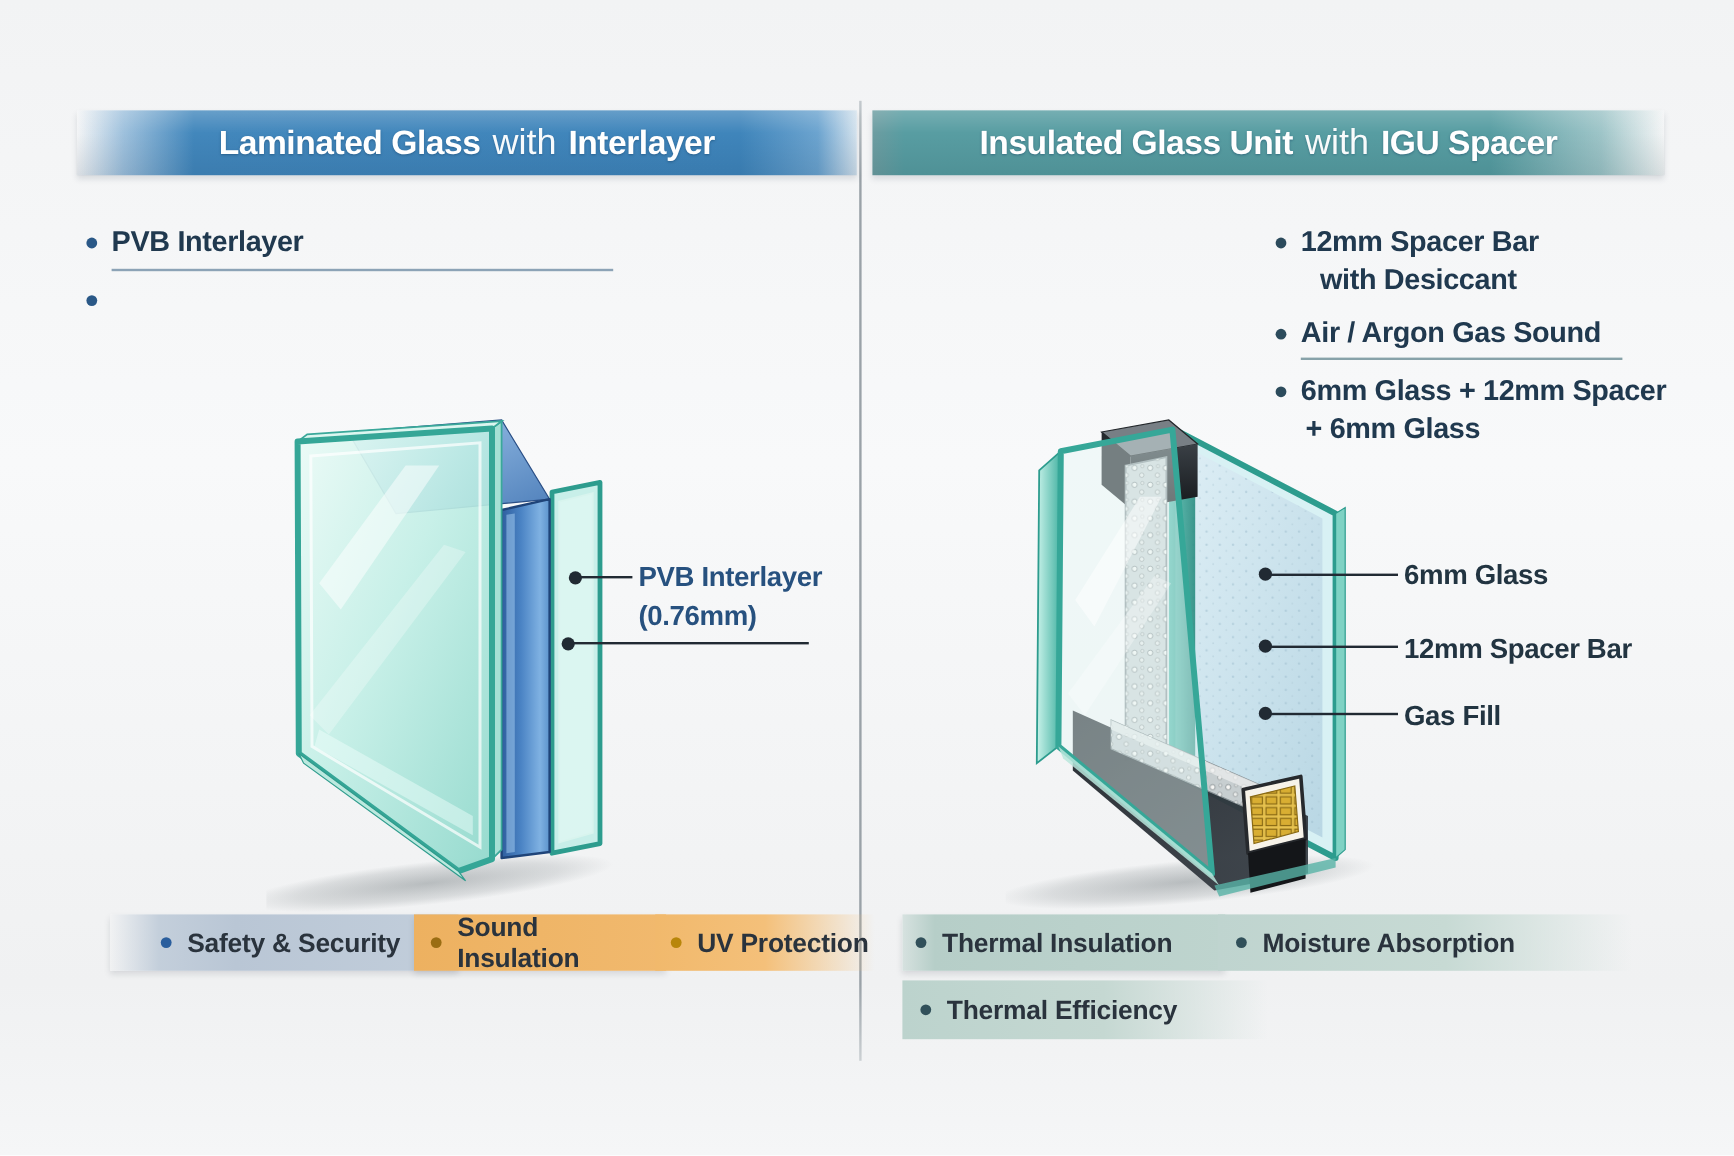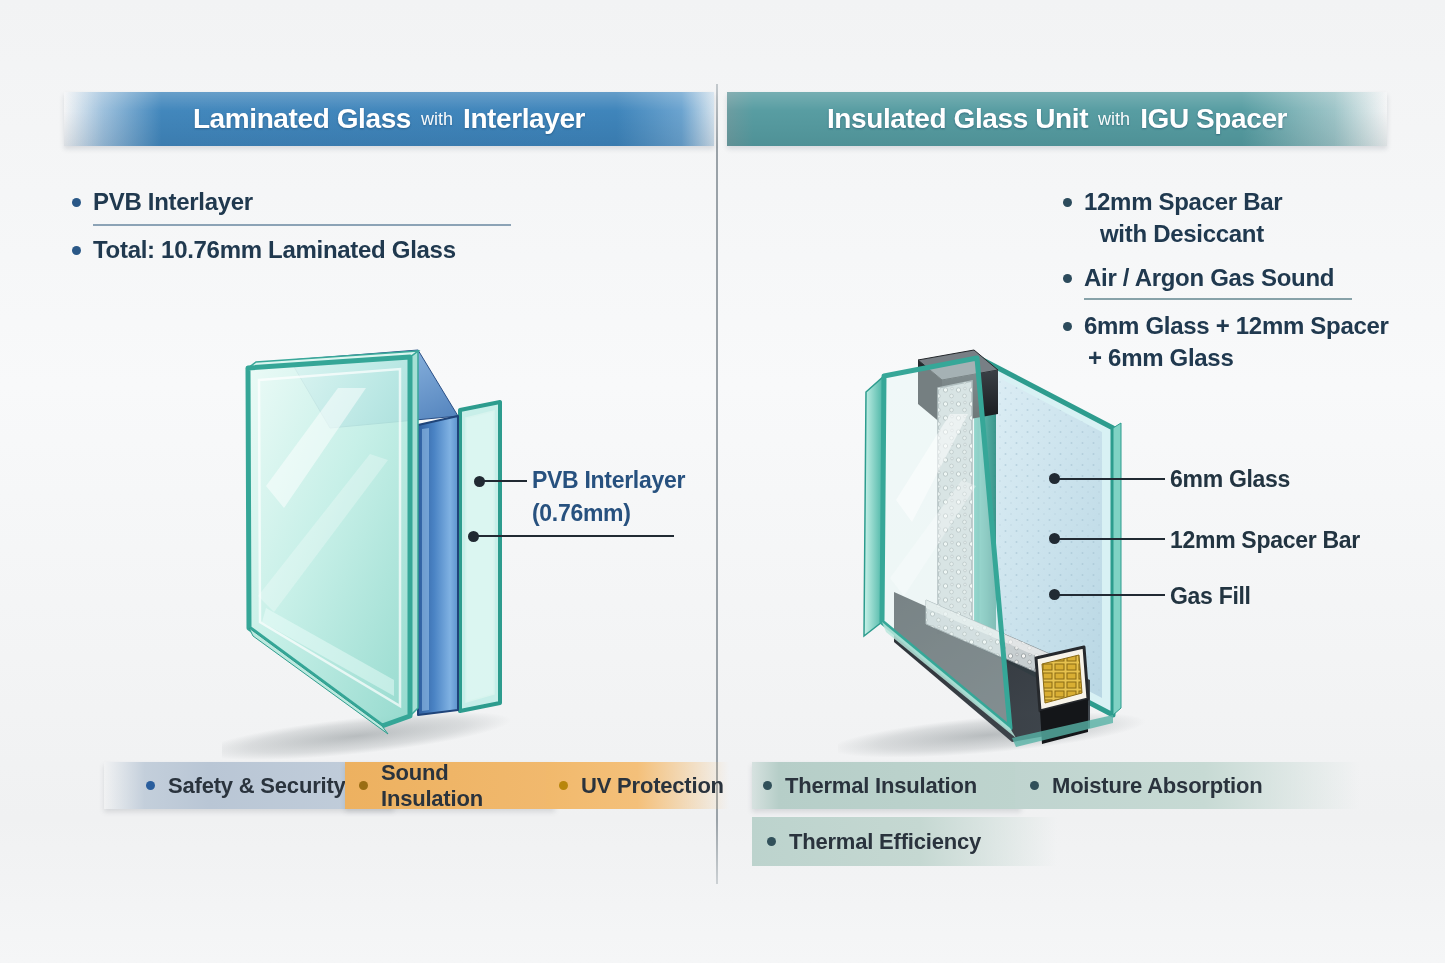--- a/index.html
+++ b/index.html
@@ -5,21 +5,21 @@
   html,body{margin:0;padding:0;}
   body{font-family:"Liberation Sans", sans-serif;}
   .canvas{position:relative;width:1445px;height:963px;overflow:hidden;
     background:linear-gradient(180deg,#f2f3f4 0%,#f8f9fa 40%,#f0f1f2 85%,#f5f6f7 100%);}
   .divider{position:absolute;left:716px;top:84px;width:2px;height:800px;
     background:linear-gradient(180deg,#c3c9cd,#9aa2a8 8%,#9aa2a8 92%,#ccd1d4);}
   
   .band{position:absolute;top:92px;height:54px;display:flex;align-items:center;justify-content:center;
     gap:10px;color:#fff;box-shadow:0 3px 5px rgba(40,60,80,.14);}
   .band .bold{font-weight:700;font-size:28px;letter-spacing:-0.4px;text-shadow:0 1px 2px rgba(15,55,90,.45);text-align:center;}
-  .band .light{font-weight:400;font-size:18px;opacity:.96;text-shadow:0 1px 2px rgba(15,55,90,.35);}
+  .band .light{font-weight:400;font-size:30px;opacity:.96;text-shadow:0 1px 2px rgba(15,55,90,.35);}
   .band-left{left:64px;width:650px;
     background:linear-gradient(180deg,rgba(255,255,255,.20),rgba(255,255,255,0) 35%,rgba(0,30,60,.10)),
     linear-gradient(90deg,rgba(120,170,208,0) 0%,rgba(88,150,200,.55) 6%,#4287bc 15%,#3f85bb 85%,rgba(93,155,203,.9) 95%,rgba(150,190,220,.35) 100%);}
   .band-right{left:727px;width:660px;
     background:linear-gradient(180deg,rgba(255,255,255,.18),rgba(255,255,255,0) 35%,rgba(0,40,45,.10)),
     linear-gradient(90deg,#6d9da1 0%,#589da2 4%,#579da2 78%,rgba(87,157,162,.55) 92%,rgba(255,255,255,0) 100%);}
   
   .bullets{position:absolute;color:#20394f;font-size:24px;font-weight:600;letter-spacing:-0.3px;}
   .bullets .row{display:flex;align-items:flex-start;gap:12px;}
   .bdot{flex:0 0 auto;width:9px;height:9px;border-radius:50%;margin-top:12px;}
@@ -37,21 +37,21 @@
   .leader-dot{position:absolute;width:11px;height:11px;border-radius:50%;background:#212a33;}
   .leader-line{position:absolute;height:2px;background:#212a33;}
   .pvb-label{position:absolute;left:532px;top:464px;font-size:23px;font-weight:700;
     color:#27517f;line-height:33px;letter-spacing:-0.3px;}
   .r-label{position:absolute;left:1170px;font-size:23px;font-weight:700;color:#223441;
     line-height:30px;letter-spacing:-0.3px;}
   
   .badge{position:absolute;height:47px;display:flex;align-items:center;gap:13px;
     font-size:22px;font-weight:600;color:#2a333d;box-shadow:0 3px 5px rgba(60,70,80,.15);letter-spacing:-0.2px;}
   .badge .dot{flex:0 0 auto;width:9px;height:9px;border-radius:50%;}
-  .badge-l1{left:104px;top:762px;width:248px;padding-left:42px;
+  .badge-l1{left:92px;top:762px;width:248px;padding-left:42px;
     background:linear-gradient(90deg,rgba(184,198,213,0) 0%,rgba(184,198,213,.8) 14%,#b9c6d5 36%,#c2cedb 100%);align-items:center;}
   .badge-l1 .dot{background:#2a5e9d;}
   .badge-l2{left:345px;top:762px;width:196px;padding-left:14px;
     background:linear-gradient(90deg,#edb160,#f1b96e);}
   .badge-l2 .dot{background:#9a6d13;}
   .badge-l3{left:546px;top:762px;width:170px;padding-left:13px;box-shadow:none;
     background:linear-gradient(90deg,#f1b96c 0%,#f4c07a 50%,rgba(246,199,130,0) 100%);}
   .badge-l3 .dot{background:#b8860b;}
   .badge-r1{left:752px;top:762px;width:258px;padding-left:11px;
     background:linear-gradient(90deg,rgba(182,206,200,.45) 0%,#b6cec8 10%,#bed4ce 100%);}
@@ -77,21 +77,20 @@
     </header>
 
     <div class="bullets bullets-left">
       <div class="row">
         <span class="bdot"></span>
         <span class="txt">PVB Interlayer</span>
       </div>
       <div class="rule rule-left"></div>
       <div class="row">
         <span class="bdot"></span>
-        <span class="txt">Total: 10.76mm Laminated Glass</span>
       </div>
     </div>
 
     <svg class="diagram" style="left:222px;top:336px" width="300" height="425" viewBox="0 0 300 425">
       <defs>
         <linearGradient id="glassFaceL" x1="0" y1="0" x2="1" y2="1">
           <stop offset="0" stop-color="#ecfbf7" stop-opacity=".95"></stop>
           <stop offset=".45" stop-color="#c2efe6" stop-opacity=".9"></stop>
           <stop offset="1" stop-color="#8ed8cb" stop-opacity=".92"></stop>
         </linearGradient>

